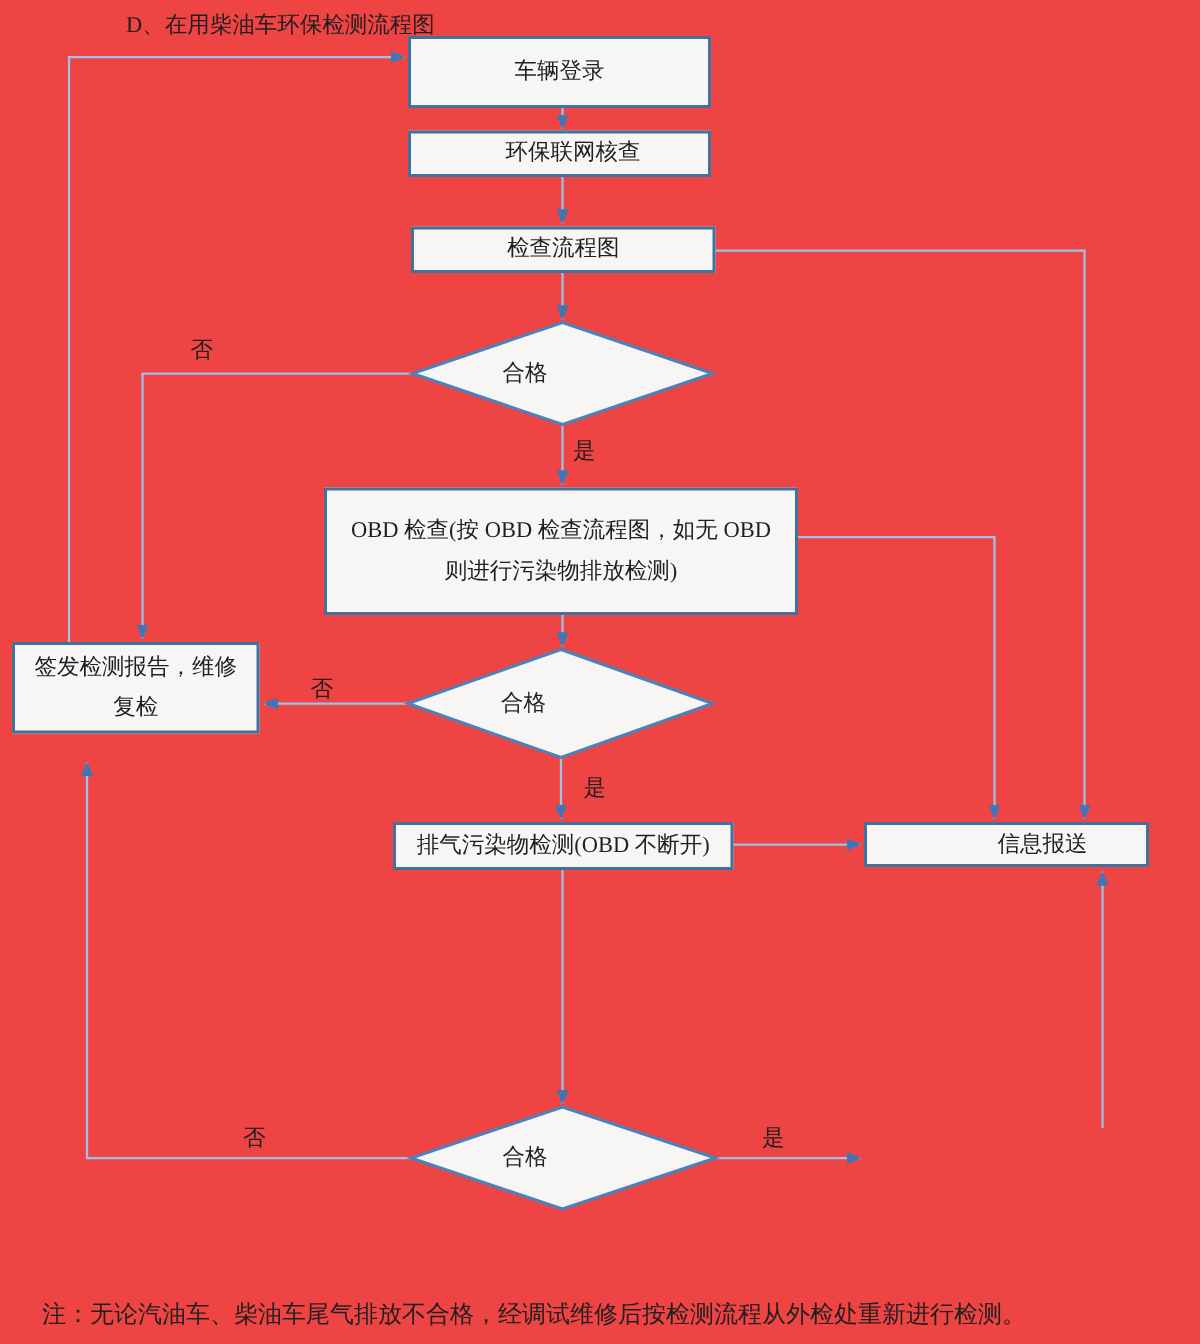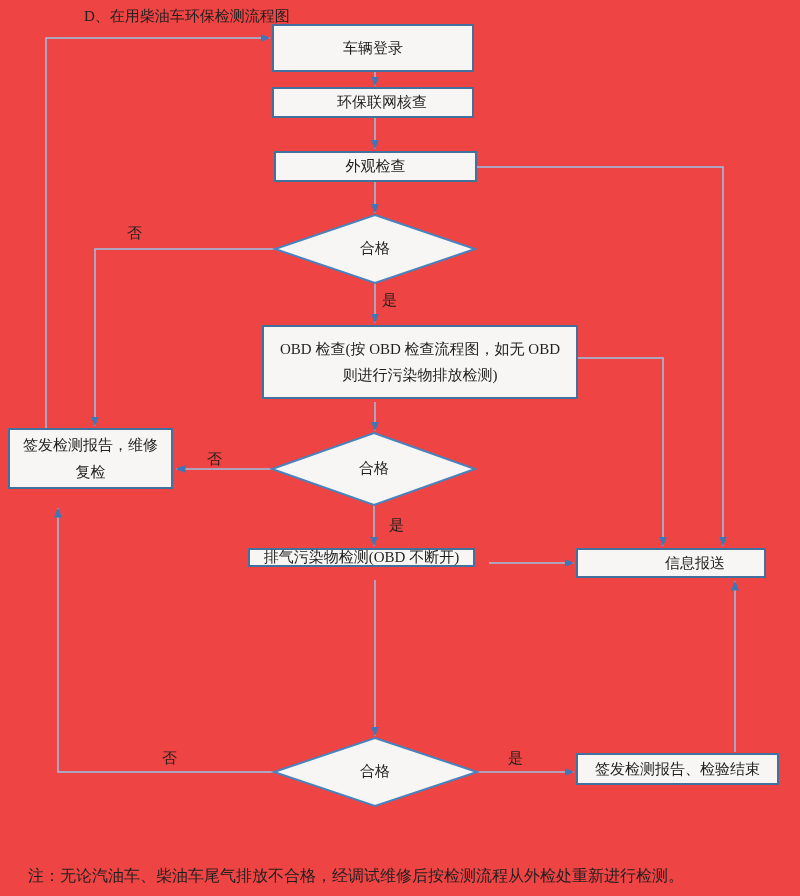--- a/index.html
+++ b/index.html
@@ -11,21 +11,21 @@
     font-size:15px;
   }
   .canvas svg{position:absolute;left:0;top:0;}
   .box{
     position:absolute;box-sizing:border-box;
     border:2px solid #41719c;background:#f7f6f4;
     display:flex;align-items:center;justify-content:center;
     text-align:center;line-height:1.75;
   }
   .dlabel{
-    position:absolute;width:80px;text-align:center;
+    position:absolute;width:80px;
   }
   .lbl{position:absolute;}
   .title{position:absolute;left:84px;top:7px;}
   .note{position:absolute;left:28px;top:866px;font-size:16px;white-space:nowrap;}
   polyline{fill:none;stroke:#9cc2e5;stroke-width:1.5;}
   polygon.diamond{fill:#f7f6f4;stroke:#4a82bc;stroke-width:2;}
 </style>
 </head>
 <body>
 
@@ -61,26 +61,25 @@
 
     <polygon class="diamond" points="375,215 475,249 375,283 275,249"></polygon>
     <polygon class="diamond" points="374,433 475,469 374,505 272,469"></polygon>
     <polygon class="diamond" points="375,738 477,772 375,806 274,772"></polygon>
   </svg>
 
   <div class="title">D、在用柴油车环保检测流程图</div>
 
   <div class="box" style="left:272px;top:24px;width:202px;height:48px;">车辆登录</div>
   <div class="box" style="left:272px;top:87px;width:202px;height:31px;padding-left:18px;">环保联网核查</div>
-  <div class="box" style="left:274px;top:151px;width:203px;height:31px;">外观检查</div>
-  <div class="box" style="left:216px;top:325px;width:316px;height:74px;padding:0 12px;margin-left:46px;">OBD 检查(按 OBD 检查流程图，如无 OBD 则进行污染物排放检测)</div>
+  <div class="box" style="left:274px;top:151px;width:203px;height:31px;">检查流程图</div>
+  <div class="box" style="left:216px;top:325px;width:316px;height:85px;padding:0 12px;">OBD 检查(按 OBD 检查流程图，如无 OBD 则进行污染物排放检测)</div>
   <div class="box" style="left:8px;top:428px;width:165px;height:61px;padding:0 12px;">签发检测报告，维修复检</div>
-  <div class="box" style="left:248px;top:548px;width:227px;height:19px;">排气污染物检测(OBD 不断开)</div>
+  <div class="box" style="left:262px;top:548px;width:227px;height:32px;">排气污染物检测(OBD 不断开)</div>
   <div class="box" style="left:576px;top:548px;width:190px;height:30px;padding-left:48px;">信息报送</div>
-  <div class="box" style="left:576px;top:753px;width:203px;height:32px;">签发检测报告、检验结束</div>
 
   <div class="dlabel" style="left:335px;top:239px;">合格</div>
   <div class="dlabel" style="left:334px;top:459px;">合格</div>
   <div class="dlabel" style="left:335px;top:762px;">合格</div>
 
   <div class="lbl" style="left:127px;top:224px;">否</div>
   <div class="lbl" style="left:382px;top:291px;">是</div>
   <div class="lbl" style="left:207px;top:450px;">否</div>
   <div class="lbl" style="left:389px;top:516px;">是</div>
   <div class="lbl" style="left:162px;top:749px;">否</div>

